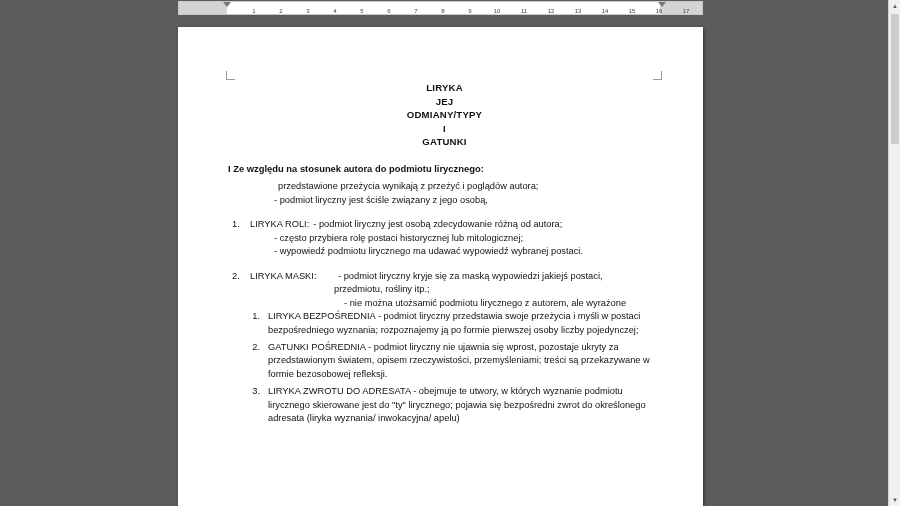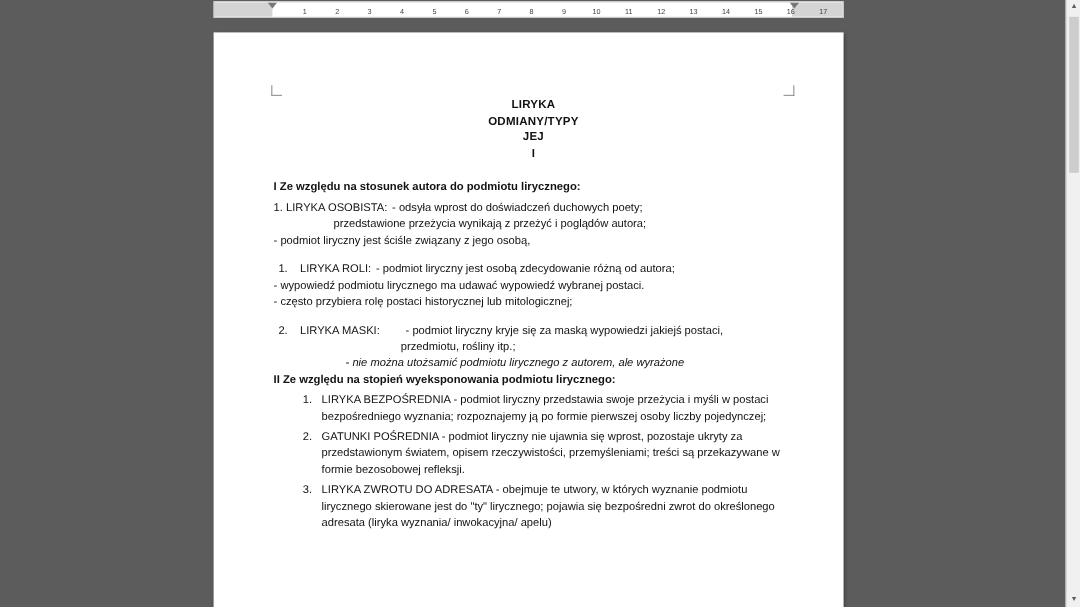--- a/index.html
+++ b/index.html
@@ -152,21 +152,21 @@
     margin: 0 0 5px 0;
     line-height: 1.3;
   }
   .sec2 { margin-top: 15px; margin-bottom: 10px; }
 
   .line { margin: 0; line-height: 1.45; }
   .row { display: flex; line-height: 1.45; }
   .row .num { flex: 0 0 auto; }
   .row .txt { flex: 1; }
   .ind2 { margin-left: 50px; }
-  .ind3 { }
+  .ind3 { margin-left: 46px; }
   .ind4 { margin-left: 106px; }
 
   .blk { margin-top: 11px; }
 
   .numlist2 { margin: 0 0 0 20px; padding: 0; list-style: none; }
   .numlist2 li {
     display: flex;
     margin-bottom: 3px;
     line-height: 1.48;
   }
@@ -242,55 +242,51 @@
     </div>
 
     <div class="page">
       <div class="corner tl"></div>
       <div class="corner tr"></div>
 
       <div class="content">
 
         <div class="title-block">
           <div>LIRYKA</div>
+          <div>JEJ</div>
           <div>ODMIANY/TYPY</div>
-          <div>JEJ</div>
           <div>I</div>
+          <div>GATUNKI</div>
         </div>
 
         <h2 class="sec">I Ze względu na stosunek autora do podmiotu lirycznego:</h2>
 
-        <div class="row">
-          <span class="num">1. LIRYKA OSOBISTA:</span>
-          <span class="txt" style="padding-left:4px;">-  odsyła wprost do doświadczeń duchowych poety;</span>
-        </div>
         <p class="line ind2">przedstawione przeżycia wynikają z przeżyć i poglądów autora;</p>
         <p class="line ind3">-  podmiot liryczny jest ściśle związany z jego osobą,</p>
 
         <div class="blk">
           <div class="row">
             <span class="num" style="width:22px; padding-left:4px;">1.</span>
             <span class="num" style="padding-right:4px;">LIRYKA ROLI:</span>
             <span class="txt">- podmiot liryczny jest osobą zdecydowanie różną od autora;</span>
           </div>
+          <p class="line ind3">- często przybiera rolę postaci historycznej lub mitologicznej;</p>
           <p class="line ind3">- wypowiedź podmiotu lirycznego ma udawać wypowiedź wybranej postaci.</p>
-          <p class="line ind3">- często przybiera rolę postaci historycznej lub mitologicznej;</p>
         </div>
 
         <div class="blk">
           <div class="row">
             <span class="num" style="width:22px; padding-left:4px;">2.</span>
             <span class="num" style="width:88px;">LIRYKA MASKI:</span>
             <span class="txt">-  podmiot liryczny kryje się za maską wypowiedzi jakiejś postaci,</span>
           </div>
           <p class="line ind4">przedmiotu, rośliny itp.;</p>
-          <p class="line ind3" style="margin-left:60px;font-style:italic;">- nie można utożsamić podmiotu lirycznego z autorem, ale wyrażone</p>
+          <p class="line ind3" style="margin-left:116px;">- nie można utożsamić podmiotu lirycznego z autorem, ale wyrażone</p>
         </div>
 
-        <h2 class="sec sec2">II Ze względu na stopień wyeksponowania podmiotu lirycznego:</h2>
 
         <ul class="numlist2">
           <li>
             <span class="n">1.</span>
             <span class="t">LIRYKA BEZPOŚREDNIA - podmiot liryczny przedstawia swoje przeżycia i myśli w postaci bezpośredniego wyznania; rozpoznajemy ją po formie pierwszej osoby liczby pojedynczej;</span>
           </li>
           <li>
             <span class="n">2.</span>
             <span class="t">GATUNKI POŚREDNIA - podmiot liryczny nie ujawnia się wprost, pozostaje ukryty za przedstawionym światem, opisem rzeczywistości, przemyśleniami; treści są przekazywane w formie bezosobowej refleksji.</span>
           </li>

